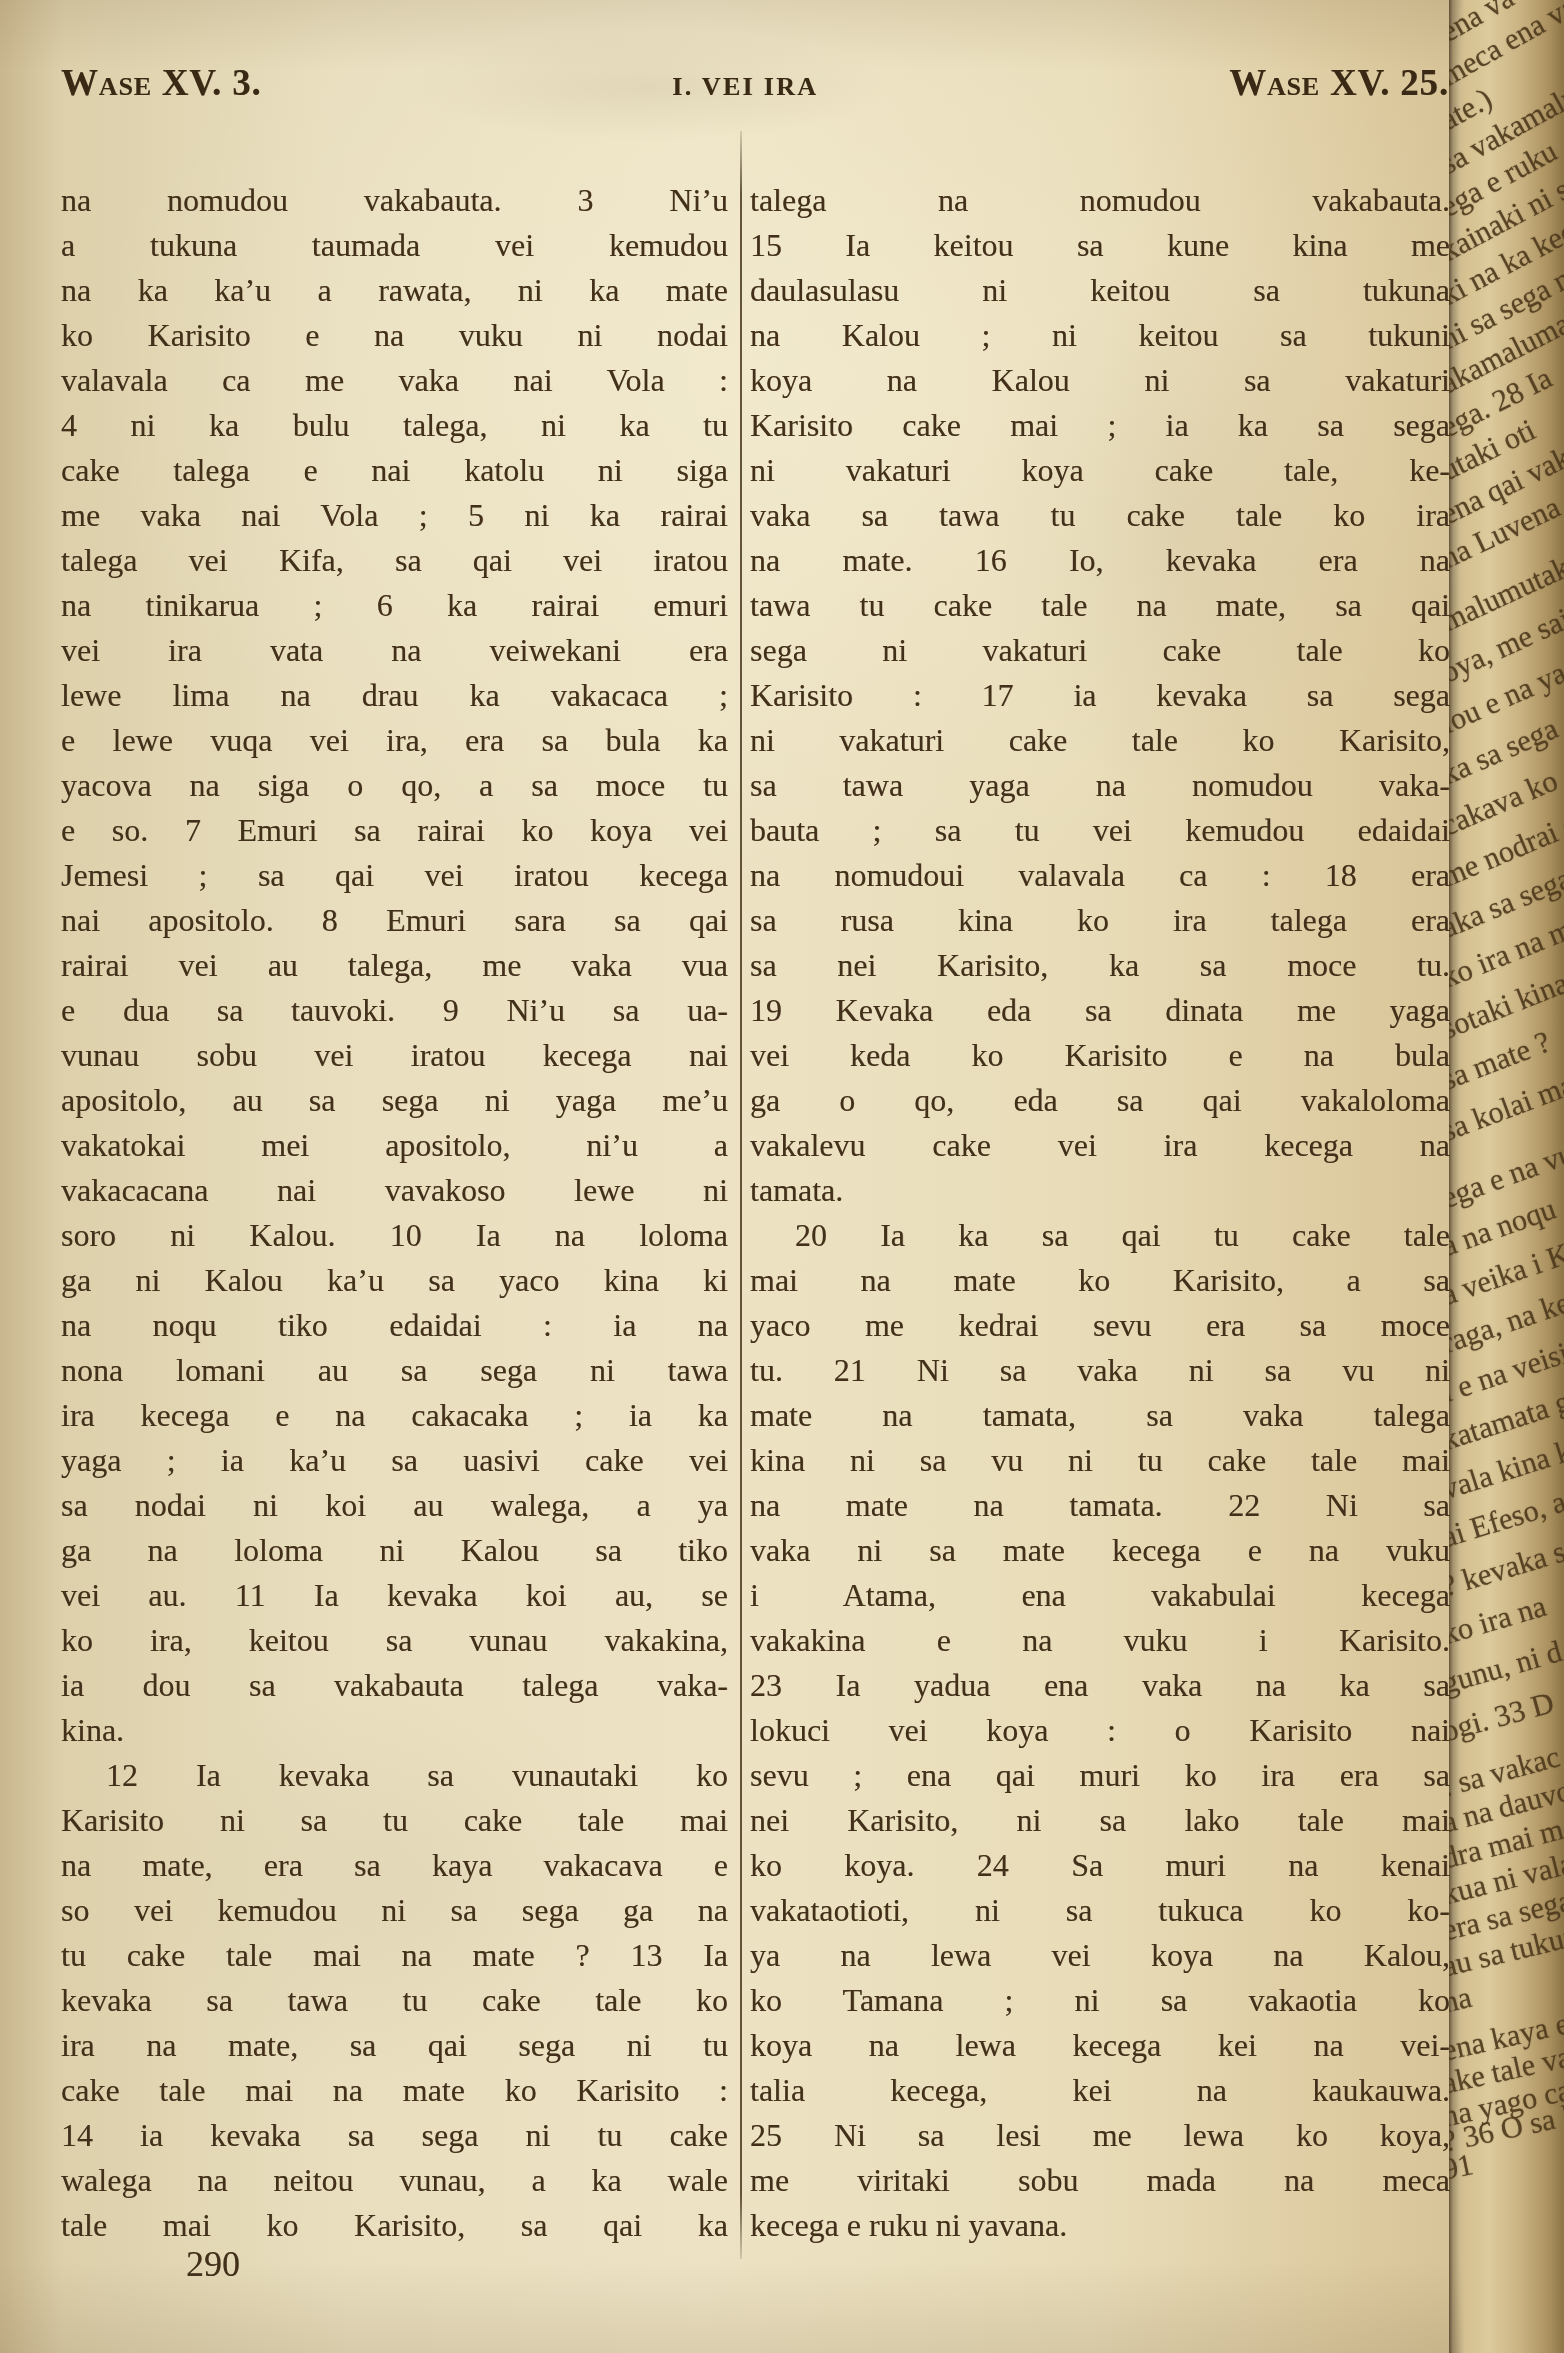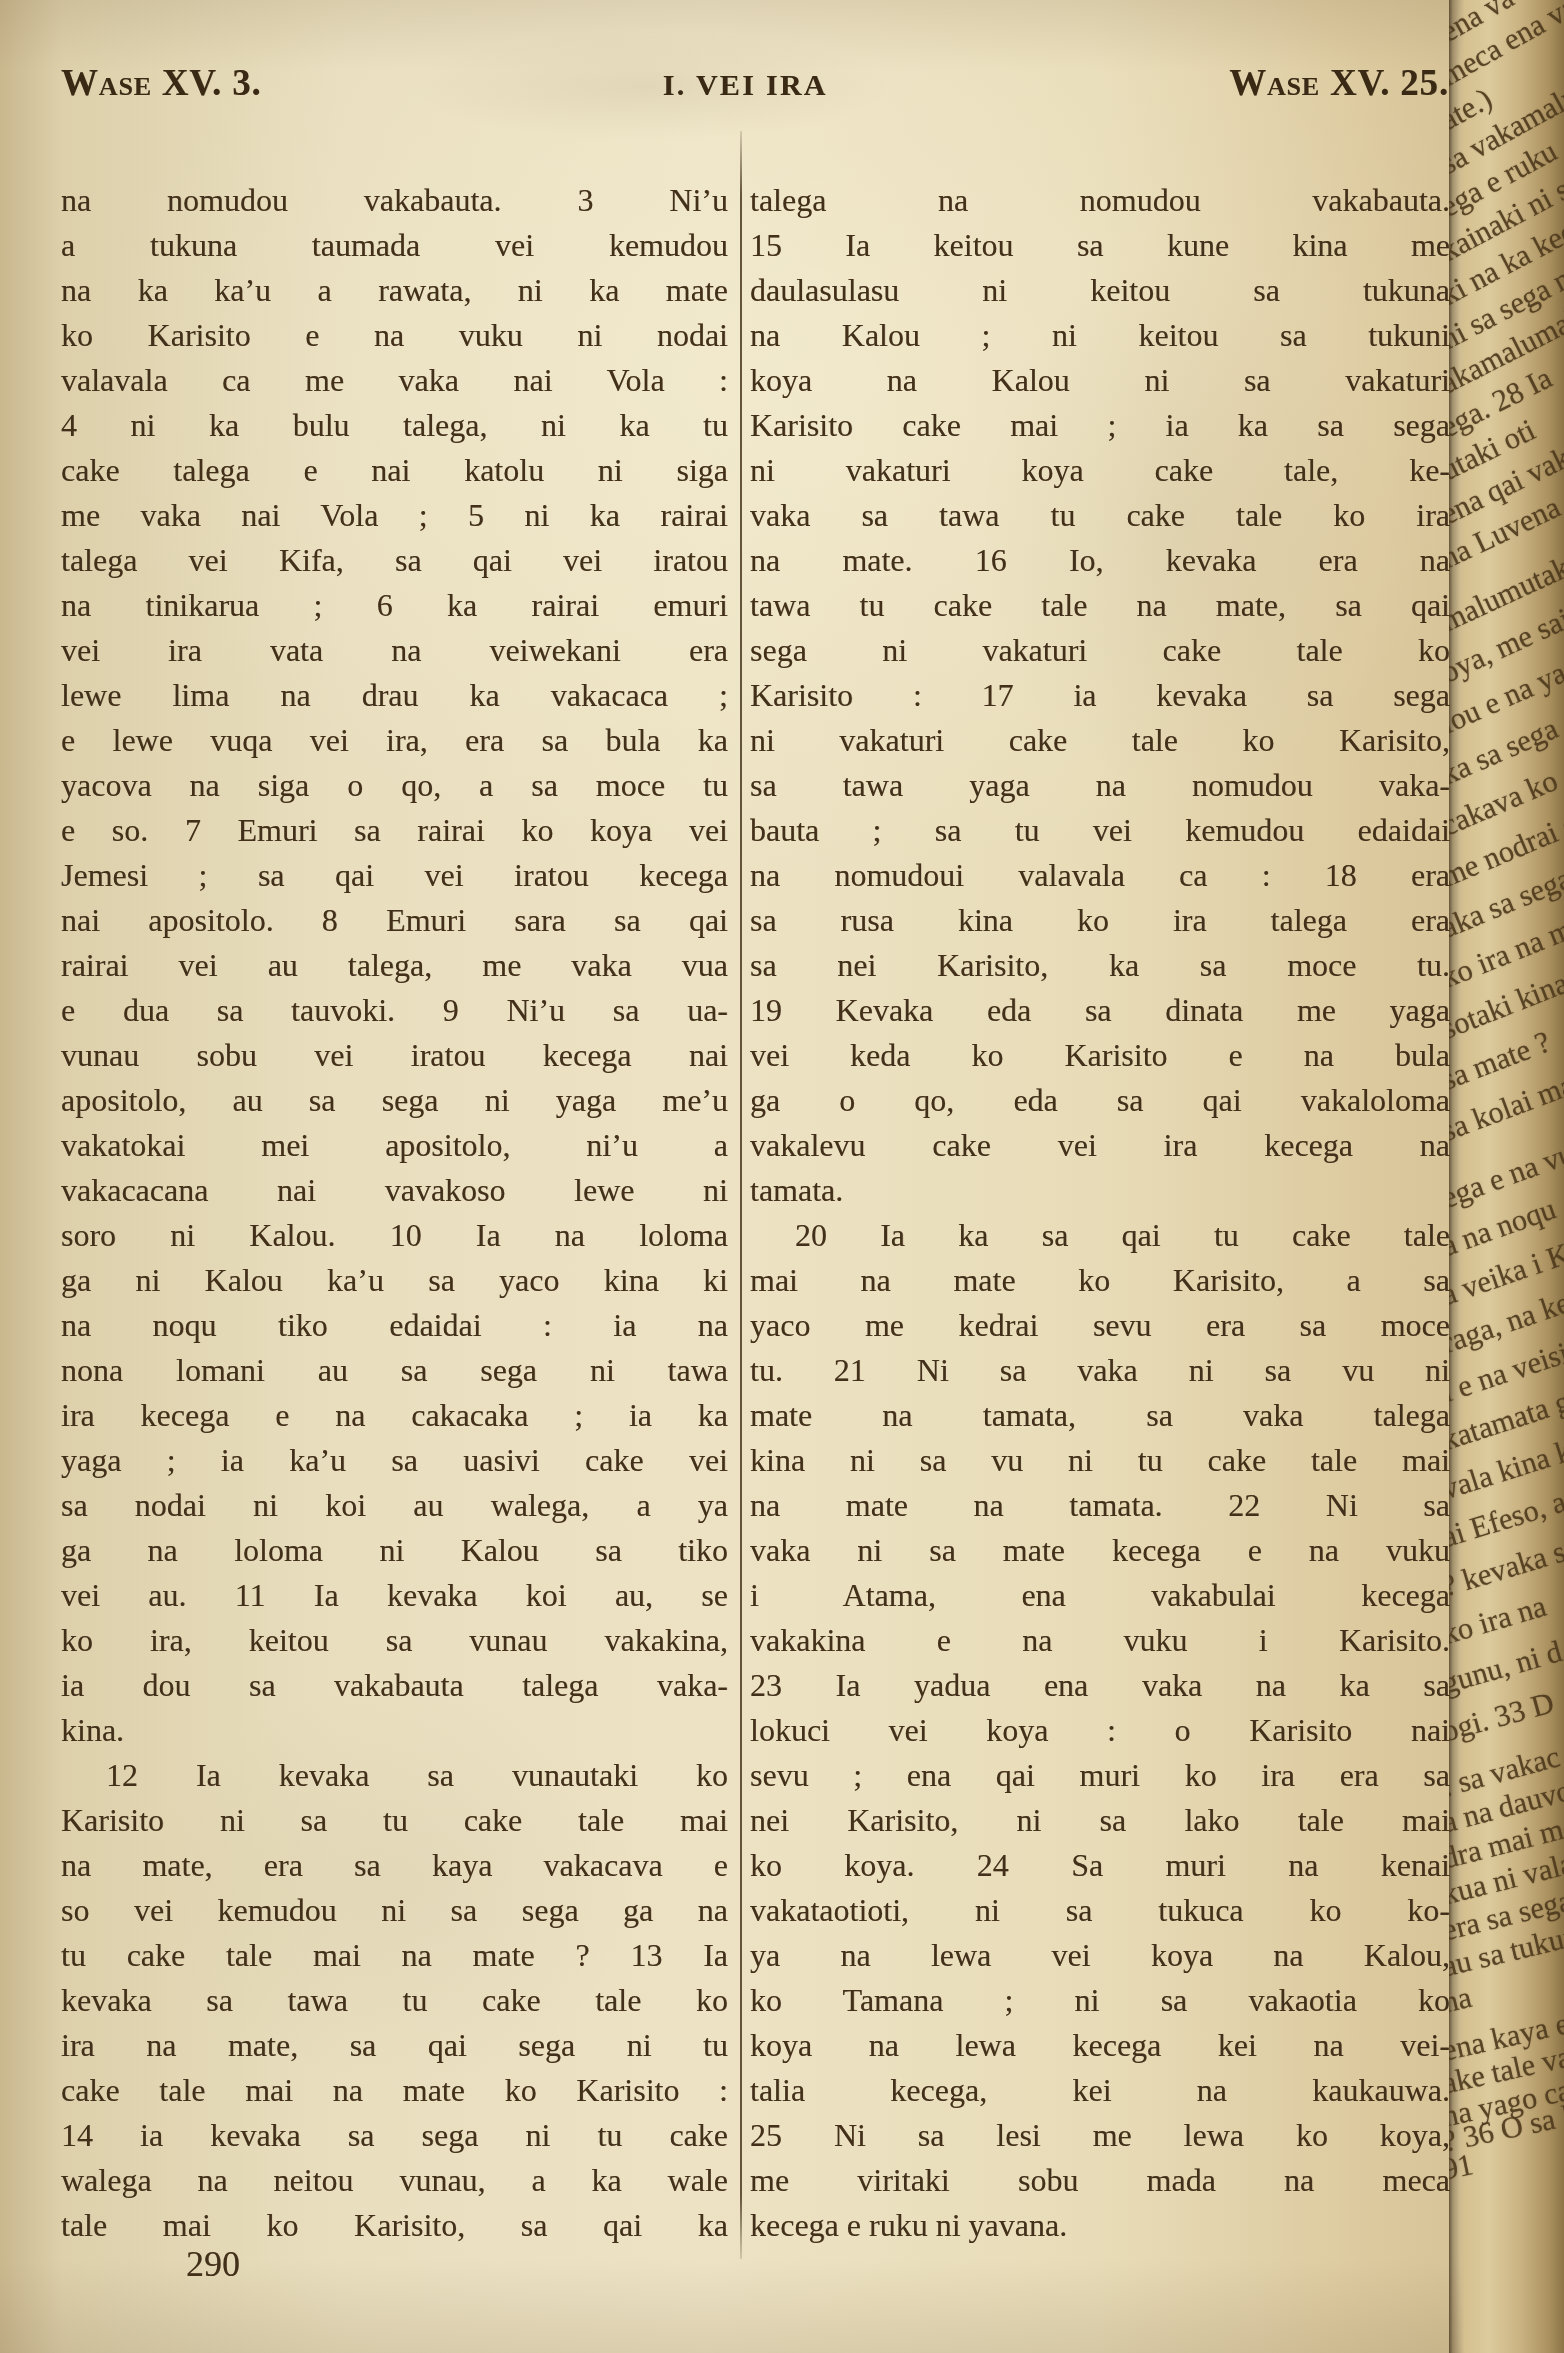--- a/index.html
+++ b/index.html
@@ -20,21 +20,21 @@
   .smudge.s2{left:978px;top:250px;width:407px;height:548px;background:radial-gradient(closest-side,rgba(110,88,50,.07),rgba(110,88,50,0));}
   .smudge.s3{left:141px;top:1682px;width:501px;height:407px;background:radial-gradient(closest-side,rgba(110,88,50,.06),rgba(110,88,50,0));}
 
   .header{
     position:absolute;left:61px;top:61px;width:1388px;
     display:flex;justify-content:space-between;align-items:baseline;
     font-size:37px;font-weight:600;color:#3a2a15;letter-spacing:0.8px;
     text-shadow:0.3px 0.3px 0 rgba(58,42,21,.4);
   }
   .header .side{font-variant:small-caps;}
-  .header .center{font-size:30px;letter-spacing:2.3px;}
+  .header .center{font-size:26px;letter-spacing:2.3px;}
 
   .col-divider{
     position:absolute;left:740px;top:131px;width:2.3px;height:2128px;
     background:linear-gradient(180deg, rgba(60,42,20,.15), rgba(60,42,20,.78) 3%, rgba(60,42,20,.78) 97%, rgba(60,42,20,.15));
   }
 
   .column{position:absolute;top:130px;font-size:32px;margin-top:48px;}
   #col-left{left:61px;width:667px;}
   #col-right{left:750px;width:700px;}
 

